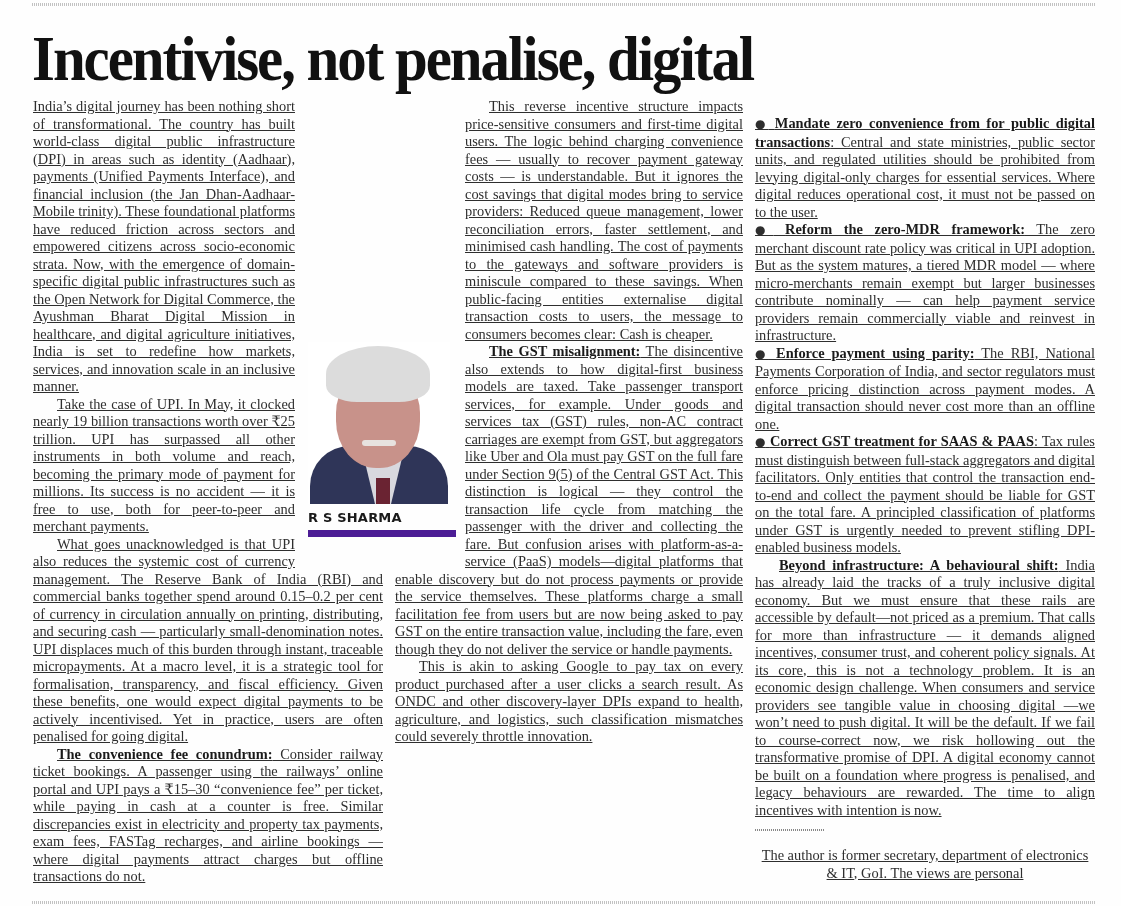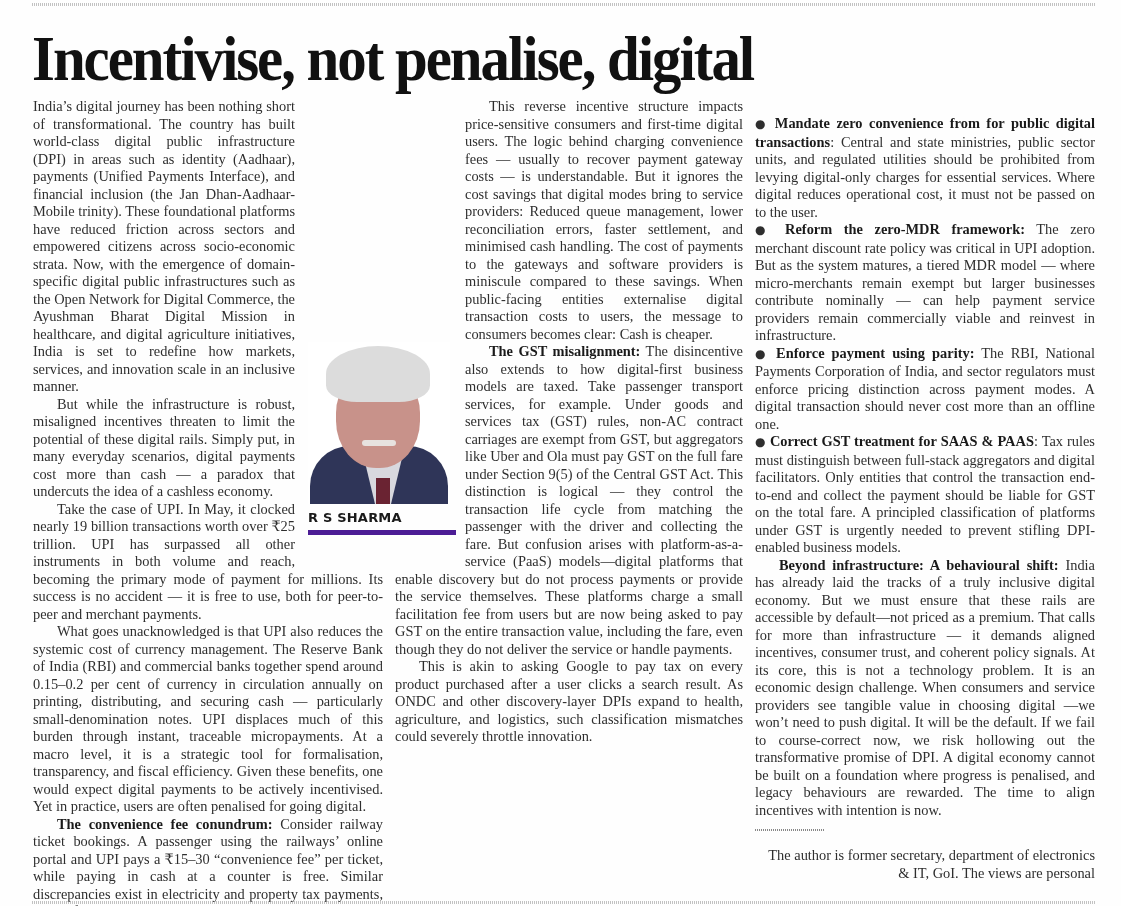--- a/index.html
+++ b/index.html
@@ -23,21 +23,21 @@
       transform: scaleX(0.92); transform-origin: left top;
       white-space: nowrap;
     }
     .col {
       position: absolute; top: 98px;
       font-size: 14.4px; line-height: 17.5px;
       text-align: justify; hyphens: manual;
       font-family: "Liberation Serif", "DejaVu Serif", serif;
       color: #2e2e2e;
     }
-    .col p { margin: 0; text-indent: 0; }
+    .col p { margin: 0; text-indent: 0; text-decoration: underline; }
     .col p.ind { text-indent: 24px; }
     .col b { color: #1a1a1a; }
     .col1 { left: 33px; width: 350px; }
     .col2 { left: 395px; width: 348px; }
     .col3 { left: 755px; width: 340px; }
 
     
     .float-right-col1 {
       float: right; width: 88px; height: 218px; 
     }
@@ -72,39 +72,38 @@
       background: #dcdcdc; border-radius: 50% 50% 30% 30%;
     }
     .photo .mustache {
       position: absolute; left: 54px; top: 98px; width: 34px; height: 6px;
       background: #e7e2df; border-radius: 4px;
     }
     .photo-caption {
       position: absolute; left: 0; top: 168px; width: 148px;
       font-family: "DejaVu Sans", "Liberation Sans", sans-serif;
       font-weight: bold; font-size: 13px; letter-spacing: 0.2px; color: #1a1a1a;
-      padding-bottom: 5px; border-bottom: 5px solid #4c1d95;
+      padding-bottom: 5px; border-bottom: 7px solid #4c1d95;
     }
     .author-sep {
       width: 70px; height: 2px; margin: 10px 0 8px 0;
       background-image: repeating-linear-gradient(90deg, #888 0 1px, transparent 1px 2px);
     }
     .bullet { font-family: "DejaVu Sans", sans-serif; font-size: 12px; }
   </style>
 </head>
 <body>
 
 <div class="rule-dotted rule-top"></div>
 
 <h1 class="headline">Incentivise, not penalise, digital</h1>
 
 <div class="col col1">
   <div class="float-right-col1" style="margin-top:245px;"></div>
   <p>India’s digital journey has been nothing short of transformational. The country has built world-class digital public infrastructure (DPI) in areas such as identity (Aadhaar), payments (Unified Payments Interface), and financial inclusion (the Jan Dhan-Aadhaar-Mobile trinity). These foundational platforms have reduced friction across sectors and empowered citizens across socio-economic strata. Now, with the emergence of domain-specific digital public infrastructures such as the Open Network for Digital Commerce, the Ayushman Bharat Digital Mission in healthcare, and digital agriculture initiatives, India is set to redefine how markets, services, and innovation scale in an inclusive manner.</p>
-  <p class="ind">But while the infrastructure is robust, misaligned incentives threaten to limit the potential of these digital rails. Simply put, in many everyday scenarios, digital payments cost more than cash — a paradox that undercuts the idea of a cashless economy.</p>
   <p class="ind">Take the case of UPI. In May, it clocked nearly 19 billion transactions worth over ₹25 trillion. UPI has surpassed all other instruments in both volume and reach, becoming the primary mode of payment for millions. Its success is no accident — it is free to use, both for peer-to-peer and merchant payments.</p>
   <p class="ind">What goes unacknowledged is that UPI also reduces the systemic cost of currency management. The Reserve Bank of India (RBI) and commercial banks together spend around 0.15–0.2 per cent of currency in circulation annually on printing, distributing, and securing cash — particularly small-denomination notes. UPI displaces much of this burden through instant, traceable micropayments. At a macro level, it is a strategic tool for formalisation, transparency, and fiscal efficiency. Given these benefits, one would expect digital payments to be actively incentivised. Yet in practice, users are often penalised for going digital.</p>
   <p class="ind">
     <b>The convenience fee conundrum:</b><span> Consider railway ticket bookings. A passenger using the railways’ online portal and UPI pays a ₹15–30 “convenience fee” per ticket, while paying in cash at a counter is free. Similar discrepancies exist in electricity and property tax payments, exam fees, FASTag recharges, and airline bookings — where digital payments attract charges but offline transactions do not.</span>
   </p>
 </div>
 
 <div class="col col2" style="top:98px;">
   <div class="float-left-col2" style="margin-top:228px;"></div>
   <p class="ind">This reverse incentive structure impacts price-sensitive consumers and first-time digital users. The logic behind charging convenience fees — usually to recover payment gateway costs — is understandable. But it ignores the cost savings that digital modes bring to service providers: Reduced queue management, lower reconciliation errors, faster settlement, and minimised cash handling. The cost of payments to the gateways and software providers is miniscule compared to these savings. When public-facing entities externalise digital transaction costs to users, the message to consumers becomes clear: Cash is cheaper.</p>
@@ -128,21 +127,21 @@
     <b>Enforce payment using parity:</b><span> The RBI, National Payments Corporation of India, and sector regulators must enforce pricing distinction across payment modes. A digital transaction should never cost more than an offline one.</span>
   </p>
   <p>
     <span class="bullet">●</span>
     <b>Correct GST treatment for SAAS &amp; PAAS</b><span>: Tax rules must distinguish between full-stack aggregators and digital facilitators. Only entities that control the transaction end-to-end and collect the payment should be liable for GST on the total fare. A principled classification of platforms under GST is urgently needed to prevent stifling DPI-enabled business models.</span>
   </p>
   <p class="ind">
     <b>Beyond infrastructure: A behavioural shift:</b><span> India has already laid the tracks of a truly inclusive digital economy. But we must ensure that these rails are accessible by default—not priced as a premium. That calls for more than infrastructure — it demands aligned incentives, consumer trust, and coherent policy signals.  At its core, this is not a technology problem. It is an economic design challenge. When consumers and service providers see tangible value in choosing digital —we won’t need to push digital. It will be the default. If we fail to course-correct now, we risk hollowing out the transformative promise of DPI. A digital economy cannot be built on a foundation where progress is penalised, and legacy behaviours are rewarded. The time to align incentives with intention is now.</span>
   </p>
   <div class="author-sep"></div>
-  <p style="text-align:right;margin-top:16px;">The author is former secretary, department of electronics &amp; IT, GoI. The views are personal</p>
+  <p style="text-align:center;margin-top:16px;">The author is former secretary, department of electronics &amp; IT, GoI. The views are personal</p>
 </div>
 
 <div class="photo-block">
   <div class="photo" title="Portrait of R S Sharma">
     <div class="suit"></div>
     <div class="shirt"></div>
     <div class="tie"></div>
     <div class="face"></div>
     <div class="hair"></div>
     <div class="mustache"></div>

